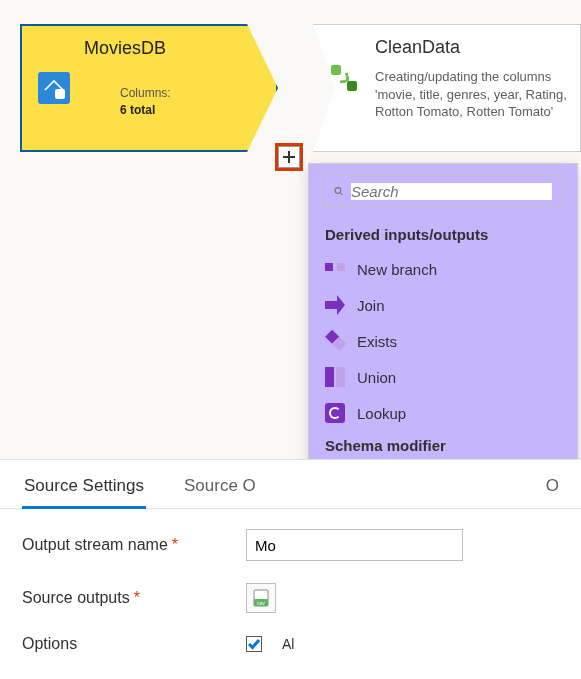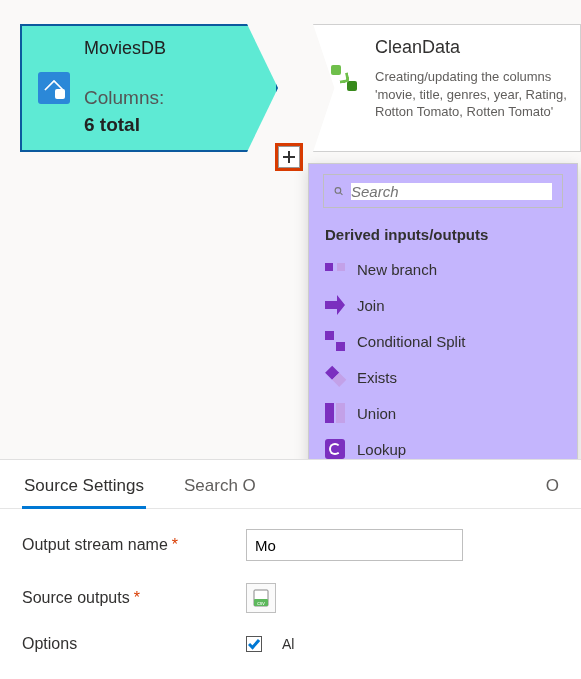--- a/index.html
+++ b/index.html
@@ -2,26 +2,26 @@
 <html><head>
 <meta charset="utf-8">
 <style>
   * { box-sizing: border-box; margin: 0; padding: 0; }
   html, body { width: 581px; height: 679px; font-family: "Segoe UI", Arial, sans-serif; font-size: 14px; color: #323130; background: #ffffff; overflow: hidden; }
 
   .canvas { position: relative; width: 581px; height: 460px; background: #faf9f8; }
   .node { position: absolute; background: #fff; border: 1px solid #d0d0d0; }
   .node-source {
     top: 24px; left: 20px; width: 258px; height: 128px;
-    background: #5eead4; border: 2px solid #0c5a9e;
+    background: #fde047; border: 2px solid #0c5a9e;
     clip-path: polygon(0 0, 88% 0, 100% 50%, 88% 100%, 0 100%);
     padding: 12px 36px 12px 62px;
   }
   .node-source .title { font-size: 18px; color: #222; margin-bottom: 26px; }
-  .node-source .sub { font-size: 19px; color: #555; line-height: 1.4; }
+  .node-source .sub { font-size: 12px; color: #555; line-height: 1.4; margin-left: 36px; }
   .node-source .sub .strong { font-weight: 600; color: #222; }
   .src-icon {
     position: absolute; left: 16px; top: 46px; width: 32px; height: 32px;
     background: #2b88d8; border-radius: 3px; display:flex; align-items:center; justify-content:center;
   }
   .src-icon::after { content:""; display:block; width:12px; height:12px; border:2px solid #fff; border-right:none; border-bottom:none; transform:rotate(45deg) translate(1px,1px); border-radius:2px 0 0 0; }
   .src-icon::before { content:""; position:absolute; right:5px; bottom:5px; width:10px; height:10px; background:#fff; border-radius:2px; }
 
   .node-clean {
     top: 24px; right: 0; width: 268px; height: 128px; border-left: none;
@@ -146,24 +146,20 @@
         <div class="group-label">Derived inputs/outputs</div>
         <div class="dd-item">
           <span class="ico i-branch"></span>
           <span>New branch</span>
         </div>
         <div class="dd-item">
           <span class="ico i-join"></span>
           <span>Join</span>
         </div>
         <div class="dd-item">
-          <span class="ico i-csplit"></span>
-          <span>Conditional Split</span>
-        </div>
-        <div class="dd-item">
           <span class="ico i-exists"></span>
           <span>Exists</span>
         </div>
         <div class="dd-item">
           <span class="ico i-union"></span>
           <span>Union</span>
         </div>
         <div class="dd-item">
           <span class="ico i-lookup"></span>
           <span>Lookup</span>
@@ -186,21 +182,21 @@
           <span>Aggregate</span>
         </div>
       </div>
   </div>
 
 </div>
 
 <div class="panel">
   <div class="tabs">
     <div class="tab active">Source Settings</div>
-    <div class="tab">Search O</div>
+    <div class="tab">Source O</div>
     <div class="tab tab-right">O</div>
   </div>
   <div class="form">
     <div class="row">
       <label><span>Output stream name</span><span class="req">*</span></label>
       <input class="txt" value="Mo" style="">
     </div>
     <div class="row">
       <label><span>Source outputs</span><span class="req">*</span></label>
       <button class="ds-btn">

